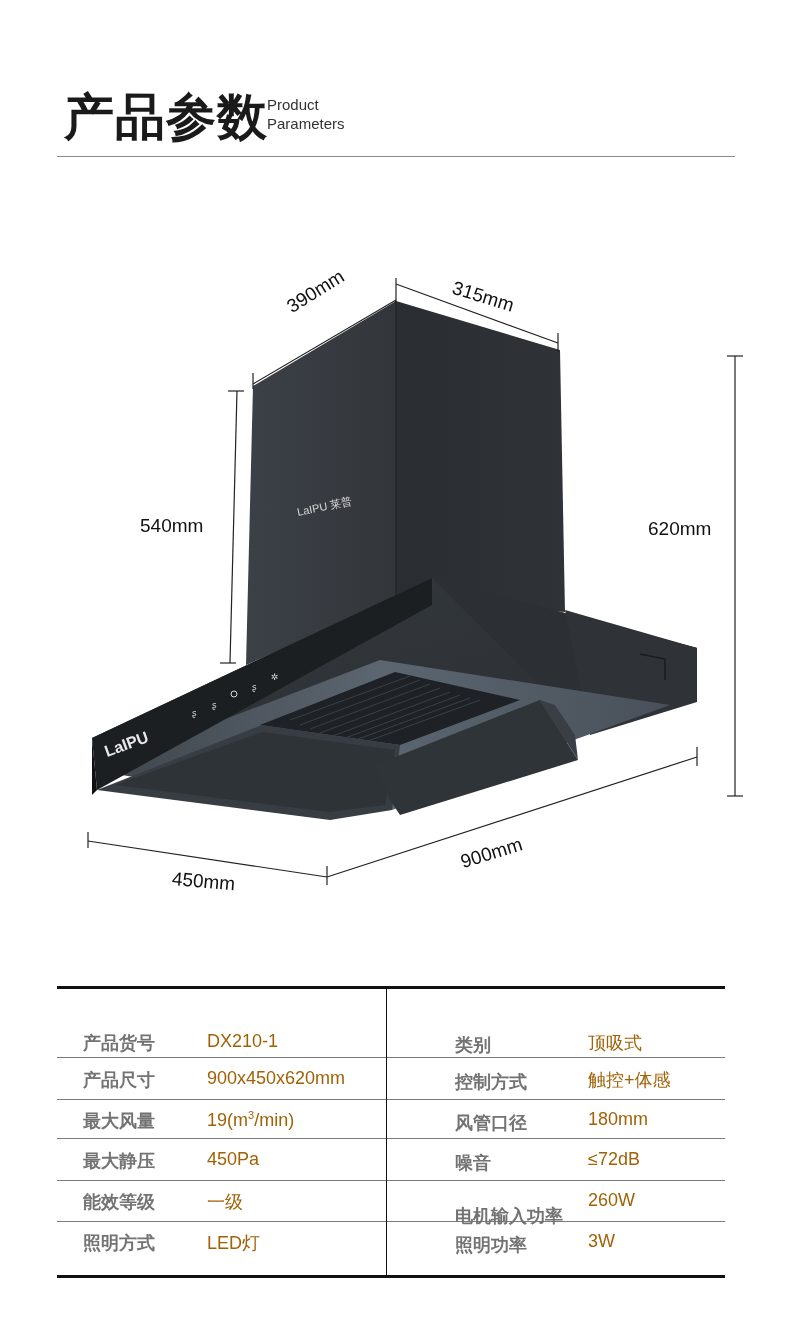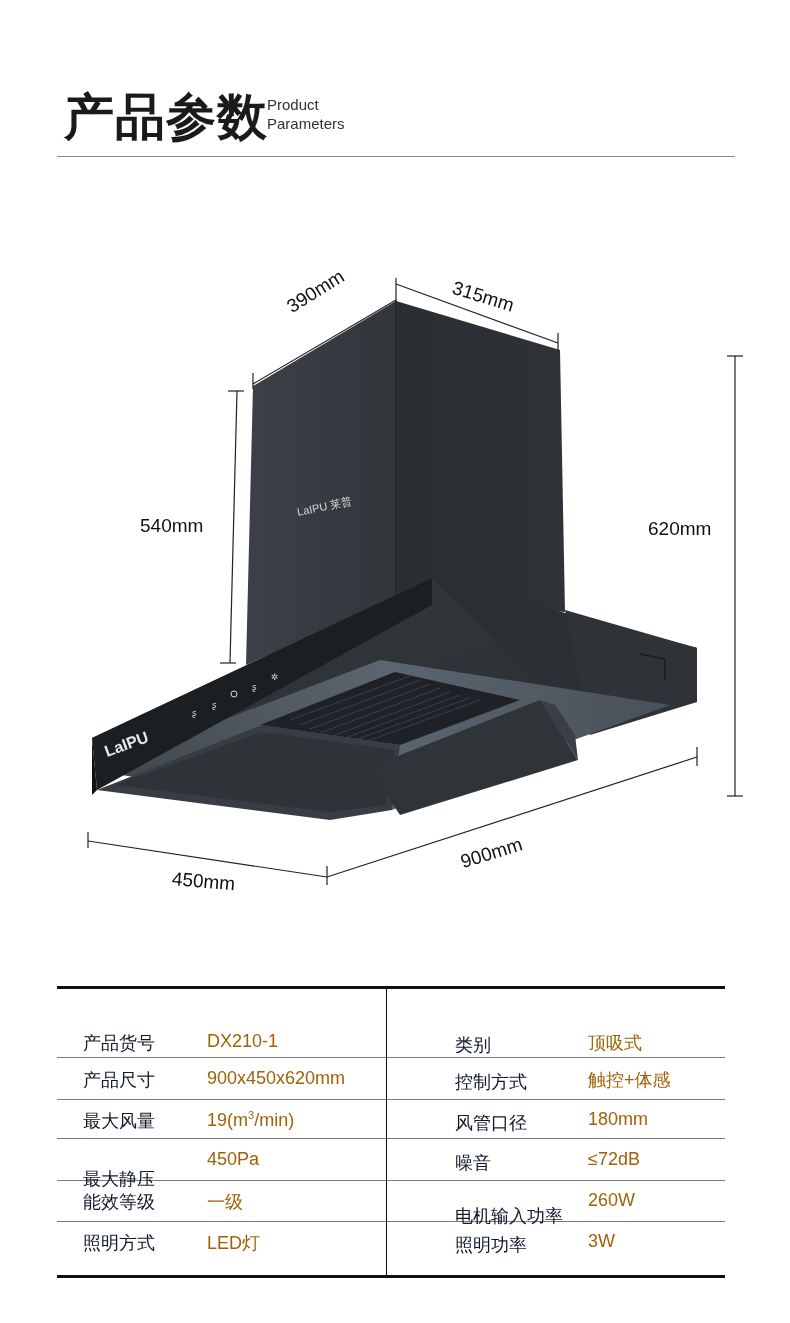--- a/index.html
+++ b/index.html
@@ -16,21 +16,21 @@
   .dim-label { position: absolute; font-size: 19px; color: #111; font-family: "Liberation Sans", sans-serif; white-space: nowrap; }
 
   .spec-table { position: absolute; left: 57px; top: 986px; width: 668px; height: 292px;
                 border-top: 3px solid #111; border-bottom: 3px solid #111; box-sizing: border-box; }
   .spec-divider { position: absolute; left: 329px; top: 0; width: 1px; height: 100%; background: #111; }
   .spec-col { position: absolute; top: 0; }
   .spec-col.left { left: 0; width: 329px; }
   .spec-col.right { left: 330px; width: 338px; }
   .spec-row { position: absolute; left: 0; right: 0; box-sizing: border-box; }
   .spec-row.lined { border-bottom: 1px solid #7a7a7a; }
-  .spec-label { position: absolute; font-size: 18px; color: #0f172a; font-weight: normal; white-space: nowrap; }
+  .spec-label { position: absolute; font-size: 18px; color: #737373; font-weight: bold; white-space: nowrap; }
   .spec-value { position: absolute; font-size: 18px; color: #a16207; white-space: nowrap; font-family: "Liberation Sans", "DejaVu Sans", sans-serif; }
   sup { font-size: 11px; }
 </style>
 </head>
 <body>
 
 <div>
   <div class="header-title">产品参数</div>
   <div class="header-sub">
     <div>Product</div>
@@ -151,21 +151,21 @@
     </div>
     <div class="spec-row lined" style="top:69px;height:42px;">
       <span class="spec-label" style="left:26px;top:10px;">产品尺寸</span>
       <span class="spec-value" style="left:150px;top:10px;">900x450x620mm</span>
     </div>
     <div class="spec-row lined" style="top:111px;height:39px;">
       <span class="spec-label" style="left:26px;top:9px;">最大风量</span>
       <span class="spec-value" style="left:150px;top:9px;"><span>19(m</span><sup>3</sup><span>/min)</span></span>
     </div>
     <div class="spec-row lined" style="top:150px;height:42px;">
-      <span class="spec-label" style="left:26px;top:10px;margin-top:18px;">最大静压</span>
+      <span class="spec-label" style="left:26px;top:10px;">最大静压</span>
       <span class="spec-value" style="left:150px;top:10px;">450Pa</span>
     </div>
     <div class="spec-row lined" style="top:192px;height:41px;">
       <span class="spec-label" style="left:26px;top:9px;">能效等级</span>
       <span class="spec-value" style="left:150px;top:9px;">一级</span>
     </div>
     <div class="spec-row" style="top:233px;height:56px;text-align:center;">
       <span class="spec-label" style="left:26px;top:9px;">照明方式</span>
       <span class="spec-value" style="left:150px;top:9px;">LED灯</span>
     </div>

